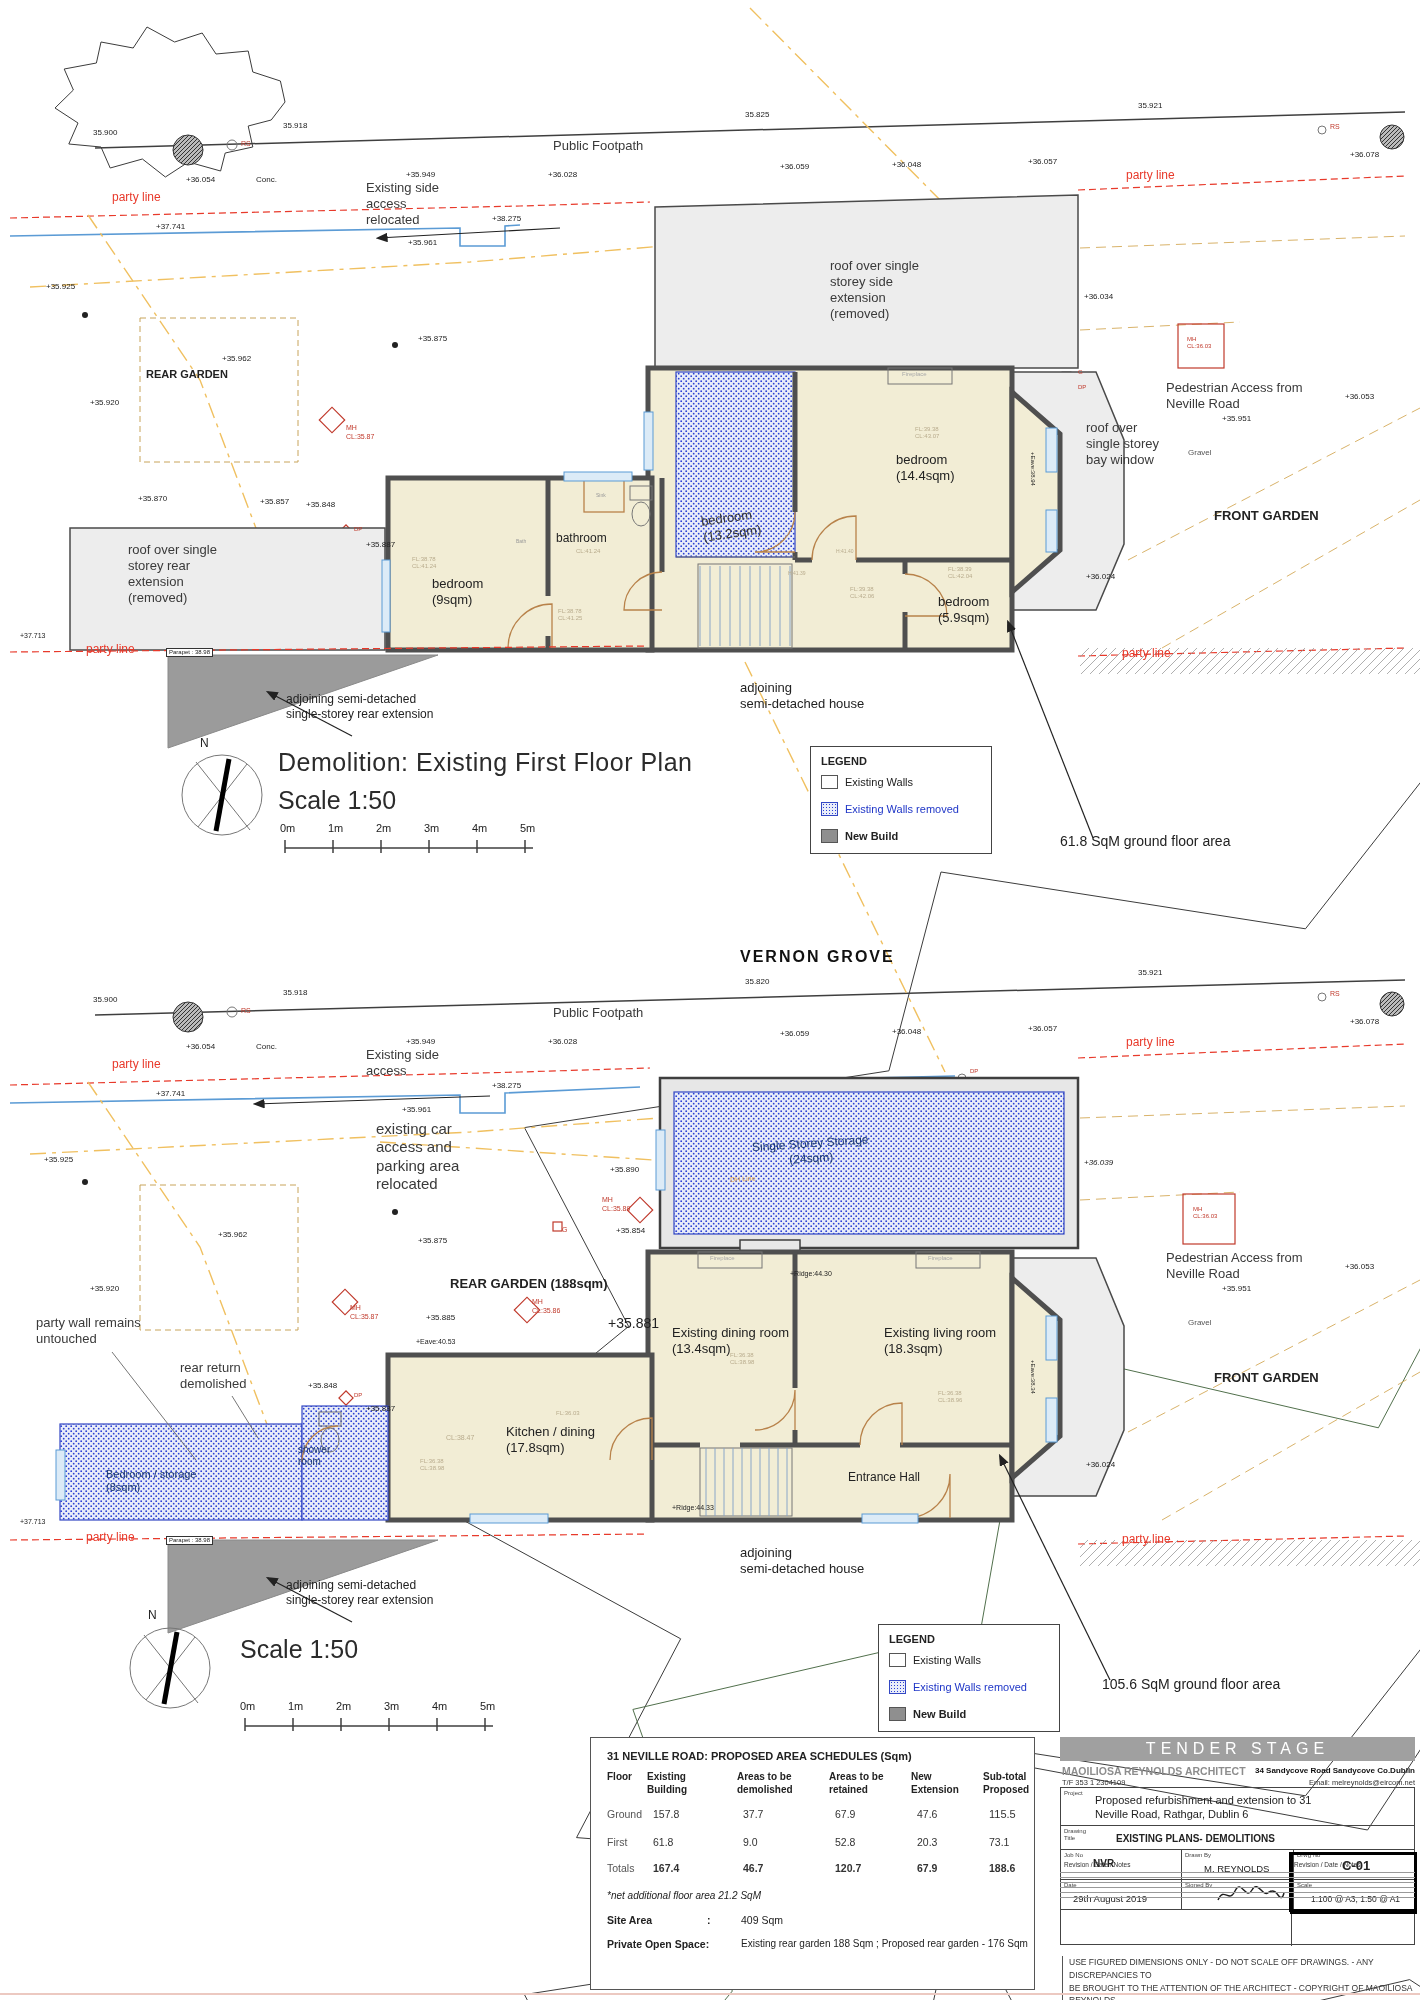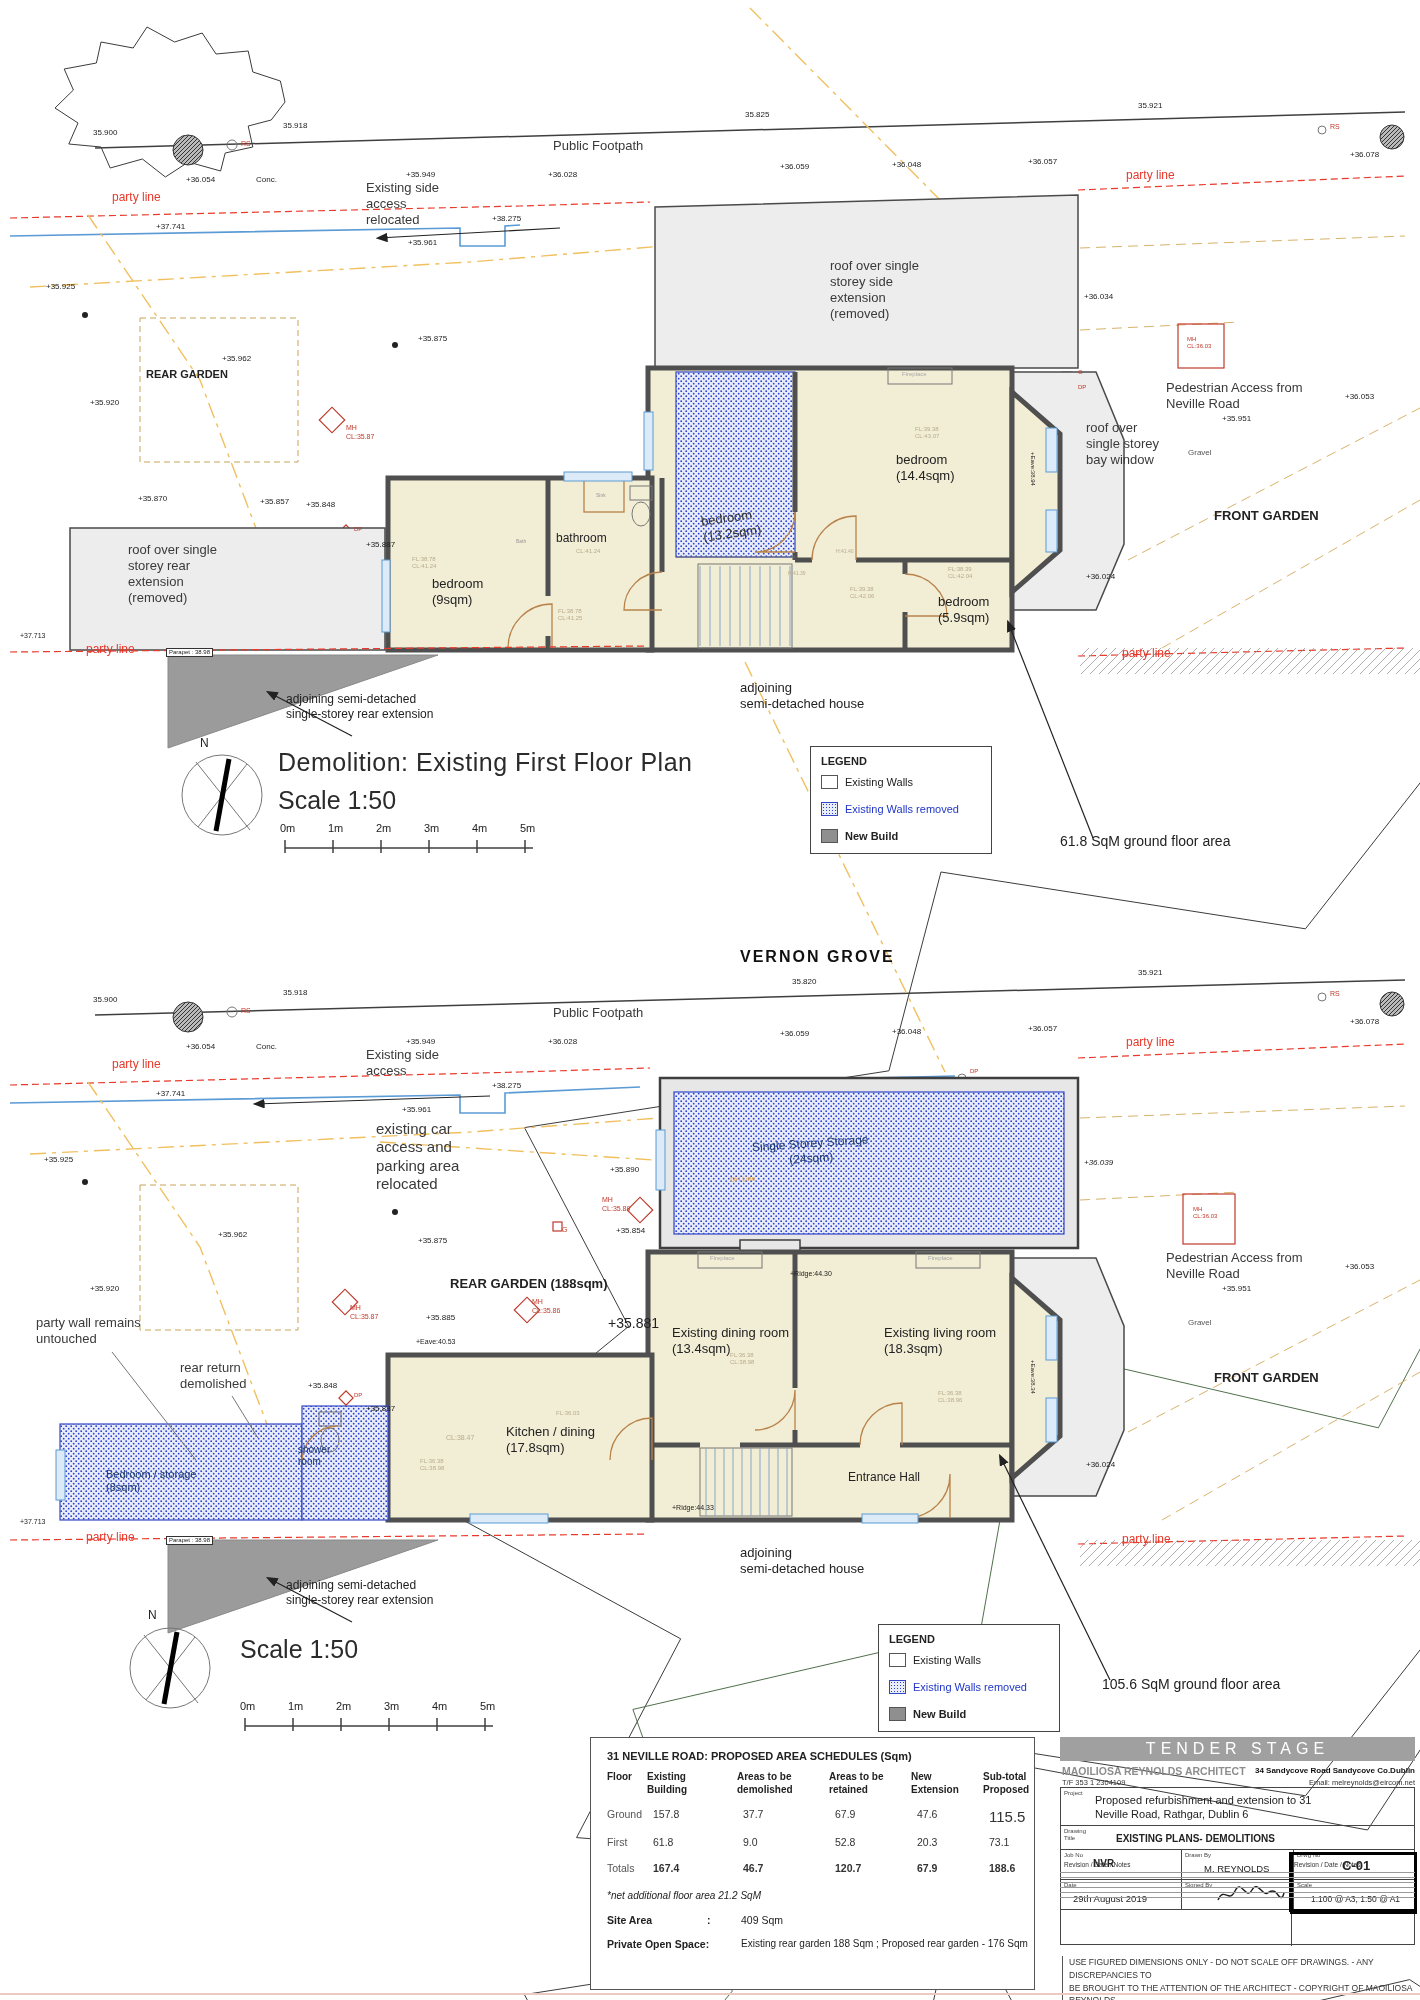--- a/index.html
+++ b/index.html
@@ -400,21 +400,21 @@
       <div class="ann" style="left: 1122px; top: 646px; font-size: 12px; color: rgb(232, 57, 42);">party line</div>
       <div class="ann annbox" style="left: 166px; top: 648px; font-size: 6px;">Parapet : 38.98</div>
       <div class="ann" style="left: 20px; top: 632px; font-size: 7px;">+37.713</div>
       <div class="ann" style="left: 286px; top: 692px; font-size: 12px;">adjoining semi-detached
 single-storey rear extension</div>
       <div class="ann" style="left: 740px; top: 680px; font-size: 13px;">adjoining
 semi-detached house</div>
       <div class="ann" style="left: 200px; top: 736px; font-size: 12px;">N</div>
       <div class="ann" style="left: 93px; top: 995px; font-size: 8px;">35.900</div>
       <div class="ann" style="left: 283px; top: 988px; font-size: 8px;">35.918</div>
-      <div class="ann" style="left: 745px; top: 977px; font-size: 8px; margin-left: 47px;">35.820</div>
+      <div class="ann" style="left: 745px; top: 977px; font-size: 8px;">35.820</div>
       <div class="ann" style="left: 1138px; top: 968px; font-size: 8px;">35.921</div>
       <div class="ann" style="left: 553px; top: 1005px; font-size: 13px; color: rgb(58, 58, 58);">Public Footpath</div>
       <div class="ann" style="left: 548px; top: 1037px; font-size: 8px;">+36.028</div>
       <div class="ann" style="left: 780px; top: 1029px; font-size: 8px;">+36.059</div>
       <div class="ann" style="left: 892px; top: 1027px; font-size: 8px;">+36.048</div>
       <div class="ann" style="left: 1028px; top: 1024px; font-size: 8px;">+36.057</div>
       <div class="ann" style="left: 1350px; top: 1017px; font-size: 8px;">+36.078</div>
       <div class="ann" style="left: 186px; top: 1042px; font-size: 8px;">+36.054</div>
       <div class="ann" style="left: 256px; top: 1042px; font-size: 8px;">Conc.</div>
       <div class="ann" style="left: 241px; top: 1007px; font-size: 7px; color: rgb(192, 57, 43);">RS</div>
@@ -577,21 +577,21 @@
 retained</div>
         <div class="cell" style="position: absolute; left: 320px; top: 32px; font-size: 10px; font-weight: bold; white-space: pre-line; line-height: 1.3;">New
 Extension</div>
         <div class="cell" style="position: absolute; left: 392px; top: 32px; font-size: 10px; font-weight: bold; white-space: pre-line; line-height: 1.3;">Sub-total
 Proposed</div>
         <div style="position: absolute; left: 16px; top: 70px; font-size: 10.5px; color: rgb(85, 85, 85);">Ground</div>
         <div style="position: absolute; left: 62px; top: 70px; font-size: 10.5px; color: rgb(51, 51, 51);">157.8</div>
         <div style="position: absolute; left: 152px; top: 70px; font-size: 10.5px; color: rgb(51, 51, 51);">37.7</div>
         <div style="position: absolute; left: 244px; top: 70px; font-size: 10.5px; color: rgb(51, 51, 51);">67.9</div>
         <div style="position: absolute; left: 326px; top: 70px; font-size: 10.5px; color: rgb(51, 51, 51);">47.6</div>
-        <div style="position: absolute; left: 398px; top: 70px; font-size: 15px; color: rgb(51, 51, 51);">115.5</div>
+        <div style="position: absolute; left: 398px; top: 70px; font-size: 11px; color: rgb(51, 51, 51);">115.5</div>
         <div style="position: absolute; left: 16px; top: 98px; font-size: 10.5px; color: rgb(85, 85, 85);">First</div>
         <div style="position: absolute; left: 62px; top: 98px; font-size: 10.5px; color: rgb(51, 51, 51);">61.8</div>
         <div style="position: absolute; left: 152px; top: 98px; font-size: 10.5px; color: rgb(51, 51, 51);">9.0</div>
         <div style="position: absolute; left: 244px; top: 98px; font-size: 10.5px; color: rgb(51, 51, 51);">52.8</div>
         <div style="position: absolute; left: 326px; top: 98px; font-size: 10.5px; color: rgb(51, 51, 51);">20.3</div>
         <div style="position: absolute; left: 398px; top: 98px; font-size: 10.5px; color: rgb(51, 51, 51);">73.1</div>
         <div style="position: absolute; left: 16px; top: 124px; font-size: 10.5px; color: rgb(85, 85, 85);">Totals</div>
         <div style="position: absolute; left: 62px; top: 124px; font-size: 10.5px; font-weight: bold; color: rgb(51, 51, 51);">167.4</div>
         <div style="position: absolute; left: 152px; top: 124px; font-size: 10.5px; font-weight: bold; color: rgb(51, 51, 51);">46.7</div>
         <div style="position: absolute; left: 244px; top: 124px; font-size: 10.5px; font-weight: bold; color: rgb(51, 51, 51);">120.7</div>

